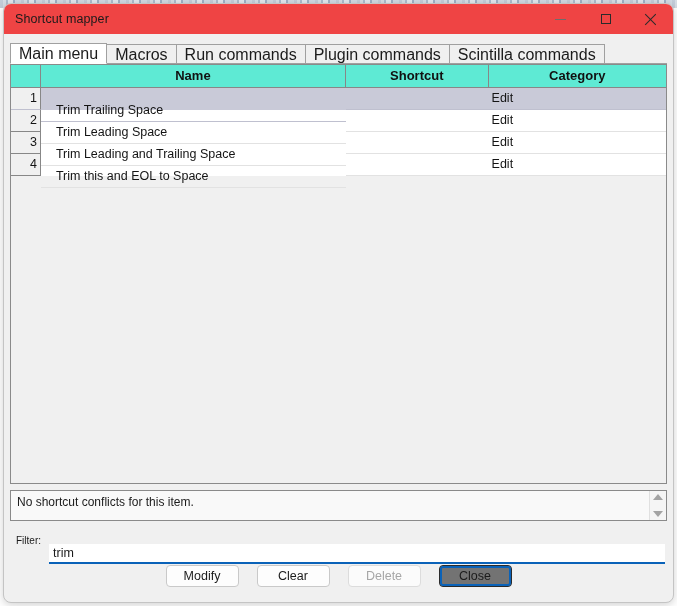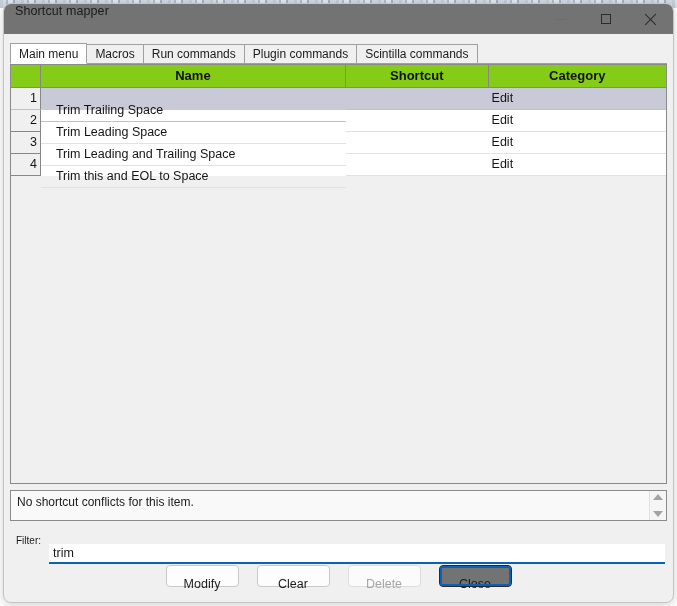--- a/index.html
+++ b/index.html
@@ -46,23 +46,23 @@
     border-radius: 8px;
     box-sizing: border-box;
     overflow: hidden;
     box-shadow: 0 2px 9px rgba(0,0,0,.18);
   }
 
   
   #titlebar {
     position: relative;
     height: 30px;
-    background: #737373;
-    display: flex;
-    align-items: flex-start;
+    background: #ef4444;
+    display: flex;
+    align-items: center;
   }
   #window-title {
     margin-left: 11px;
     font-size: 12.5px;
     color: #1b1b1b;
     letter-spacing: .1px;
   }
   #win-controls {
     position: absolute;
     right: 0; top: 0;
@@ -113,21 +113,21 @@
     position: absolute;
     left: 0; right: 6px; bottom: 0;
     height: 1px;
     background: #a0a0a0;
   }
   .tab {
     position: relative;
     height: 20px;
     line-height: 19px;
     padding: 0 8px;
-    font-size: 12px;
+    font-size: 16px;
     color: #1b1b1b;
     background: #f0f0f0;
     border: 1px solid #a0a0a0;
     border-bottom: 1px solid #a0a0a0;
     margin-right: -1px;
     box-sizing: border-box;
     cursor: default;
     white-space: nowrap;
     z-index: 1;
   }
@@ -156,21 +156,21 @@
     box-sizing: border-box;
   }
   .hcell {
     box-sizing: border-box;
     height: 23px;
     line-height: 21px;
     text-align: center;
     font-weight: bold;
     font-size: 13px;
     color: #111;
-    background: #84cc16;
+    background: #5eead4;
     border-right: 1px solid #878787;
     border-bottom: 1px solid #878787;
     cursor: default;
     overflow: hidden;
     white-space: nowrap;
   }
   .hcell.c-num  { width: 30px; }
   .hcell.c-name { width: 306px; }
   .hcell.c-short{ width: 143px; }
   .hcell.c-cat  { width: 178px; border-right: none; }
@@ -285,21 +285,21 @@
     height: 22px;
     line-height: 20px;
     font-family: "Liberation Sans", sans-serif;
     font-size: 12.5px;
     color: #1b1b1b;
     background: #fdfdfd;
     border: 1px solid #c9c9c9;
     border-radius: 4px;
     box-sizing: border-box;
     cursor: default;
-    padding: 8px;
+    padding: 0;
   }
   .dlg-btn.disabled {
     color: #a6a6a6;
     background: #fbfbfb;
     border-color: #dcdcdc;
   }
   .dlg-btn.default {
     border: 1px solid #2b2b2b;
     outline: 2px solid #0a62b8;
     outline-offset: -3px;

